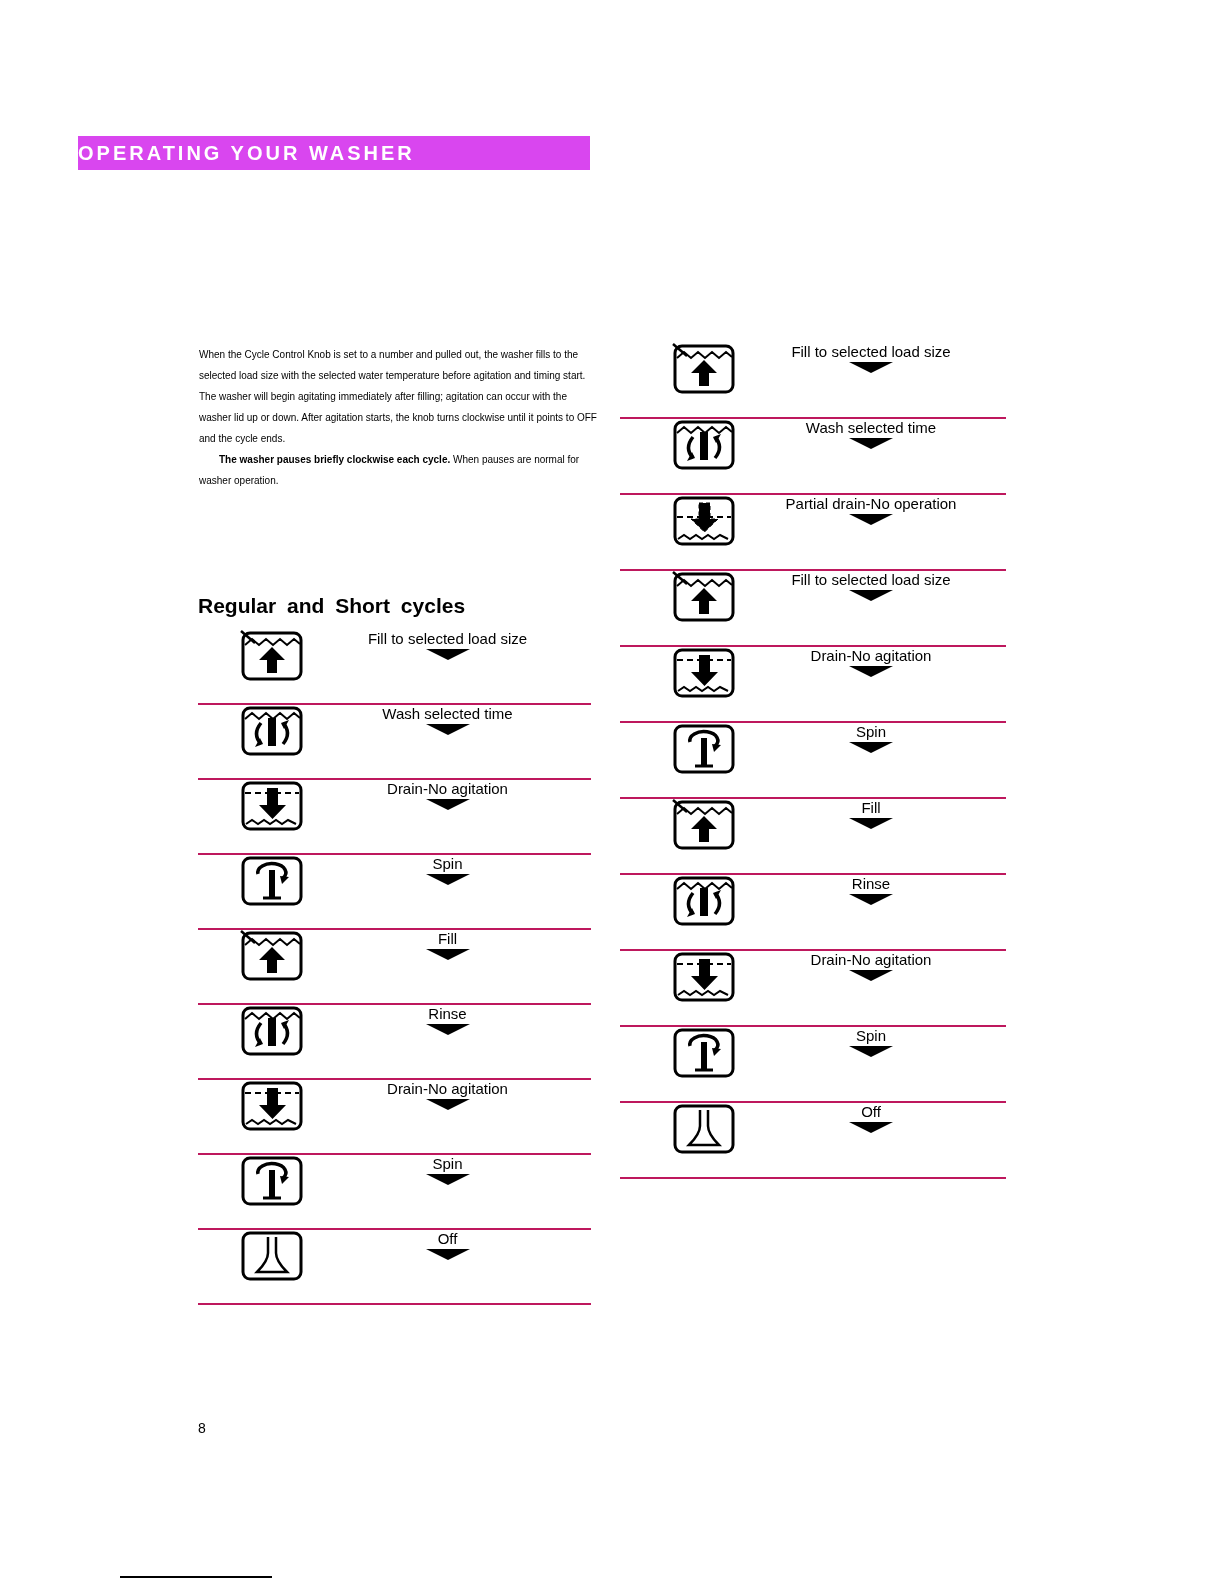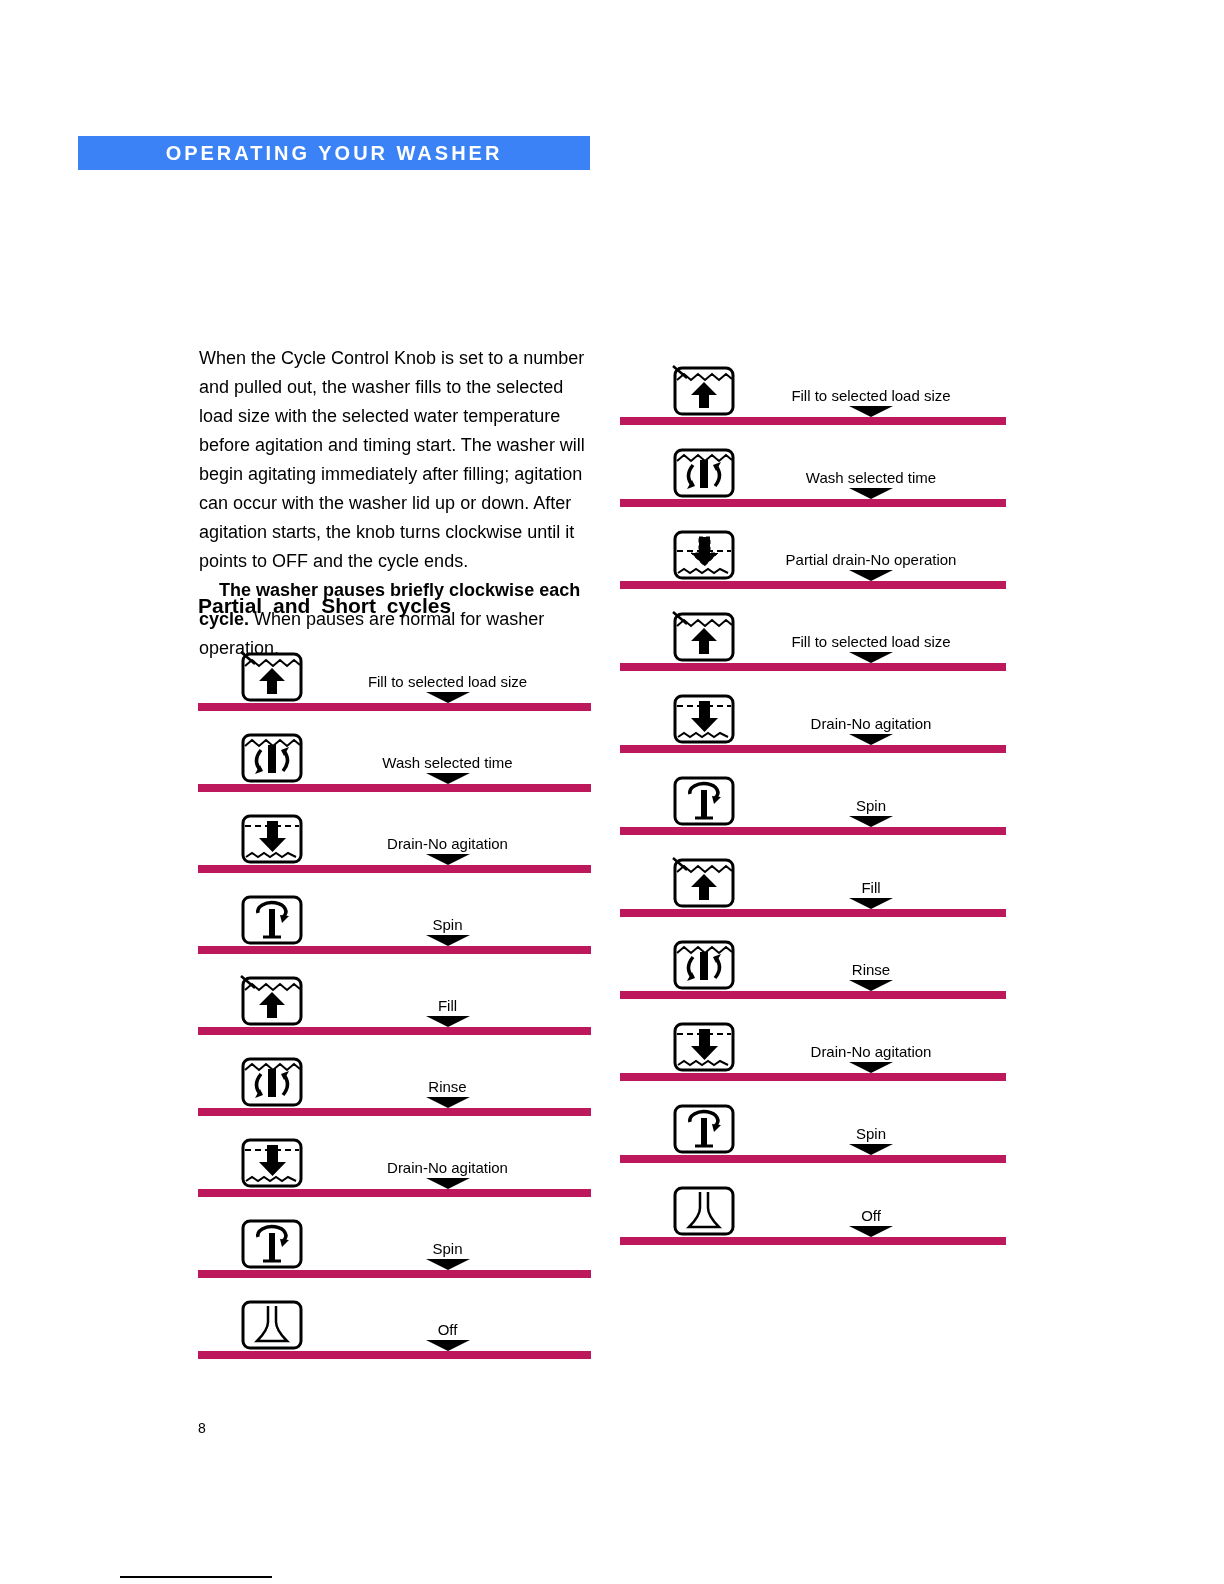--- a/index.html
+++ b/index.html
@@ -6,46 +6,46 @@
   .page{
     position:relative;
     width:1224px;height:1584px;
     background:#ffffff;
     font-family:"Liberation Sans", sans-serif;
     color:#000;
     overflow:hidden;
   }
   .banner{
     position:absolute;left:78px;top:136px;width:512px;height:34px;
-    background:#3b82f6;color:#fff;
-    display:flex;align-items:center;justify-content:center;
+    background:#d946ef;color:#fff;
+    display:flex;align-items:center;justify-content:flex-start;
     font-size:20px;font-weight:bold;letter-spacing:3px;
   }
   .page-title{
     position:absolute;left:198px;top:296px;
     font-size:33px;font-weight:bold;word-spacing:9px;letter-spacing:0.3px;
     margin:0;
   }
   .intro{
     position:absolute;left:199px;top:344px;width:399px;
-    font-size:18px;line-height:29px;
+    font-size:10px;line-height:21px;
   }
   .intro p{margin:0;}
   .intro .p2{text-indent:20px;}
   .col{position:absolute;}
   .col-left{left:198px;top:594px;width:393px;}
   .col-right{left:620px;top:343px;width:386px;}
   .col h2{
     margin:0;font-size:21px;font-weight:bold;word-spacing:5px;
   }
   .col-left h2{margin-bottom:12px;}
   .col-right h2{margin-bottom:18px;}
   .step{
-    display:flex;align-items:flex-end;
-    border-bottom:8px solid #be185d;
+    display:flex;align-items:flex-start;
+    border-bottom:2px solid #be185d;
   }
   .col-left .step{height:73px;}
   .col-right .step{height:74px;}
   .icon-box{
     flex:none;width:64px;height:52px;display:block;
   }
   .col-left .icon-box{margin-left:42px;}
   .col-right .icon-box{margin-left:52px;}
   .icon-box svg{display:block;width:64px;height:52px;}
   .label-wrap{
@@ -74,21 +74,21 @@
     <span>OPERATING YOUR WASHER</span>
   </div>
 
 
   <div class="intro">
     <p>When the Cycle Control Knob is set to a number and pulled out, the washer fills to the selected load size with the selected water temperature before agitation and timing start. The washer will begin agitating immediately after filling; agitation can occur with the washer lid up or down. After agitation starts, the knob turns clockwise until it points to OFF and the cycle ends.</p>
     <p class="p2"><b>The washer pauses briefly clockwise each cycle.</b><span> When pauses are normal for washer operation.</span></p>
   </div>
 
   <section class="col col-left">
-    <h2>Partial and Short cycles</h2>
+    <h2>Regular and Short cycles</h2>
     <div class="steps">
 
         <div class="step">
           <span class="icon-box">
     <svg viewBox="0 0 64 52" xmlns="http://www.w3.org/2000/svg">
       <rect x="3" y="3" width="58" height="46" rx="7" fill="none" stroke="#000" stroke-width="3"></rect>
       <path d="M1 1 L15 13" stroke="#000" stroke-width="2.5" fill="none"></path>
       <path d="M5 15 L12 9 L19 15 L26 9 L33 15 L40 9 L47 15 L54 9 L60 14" fill="none" stroke="#000" stroke-width="2"></path>
       <path d="M32 17 L45 30 L37 30 L37 43 L27 43 L27 30 L19 30 Z" fill="#000"></path>
     </svg>

